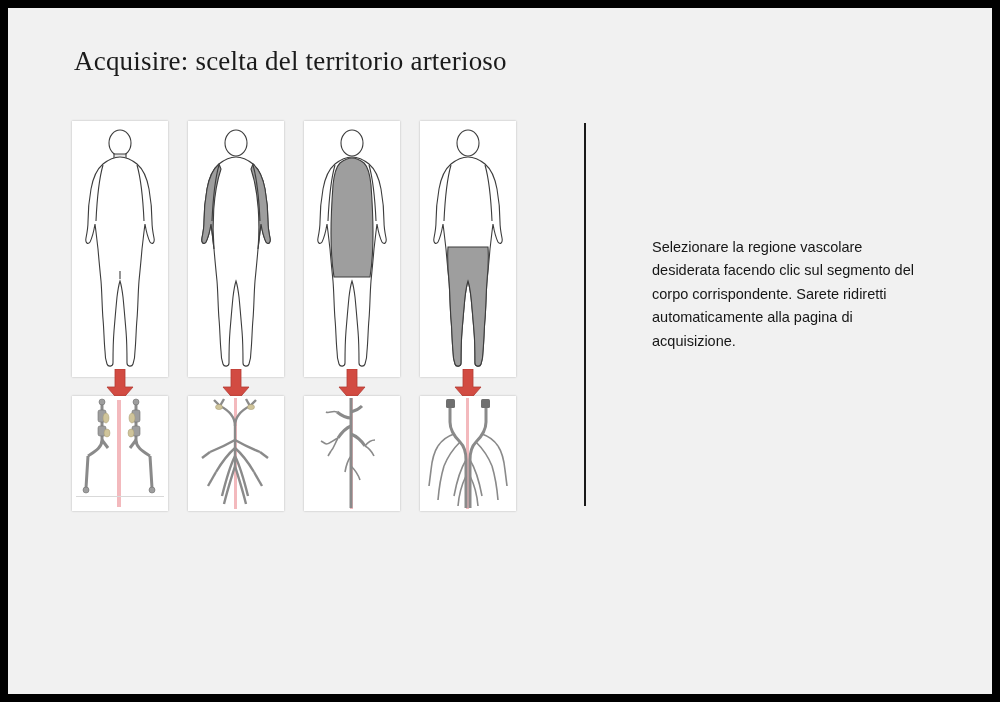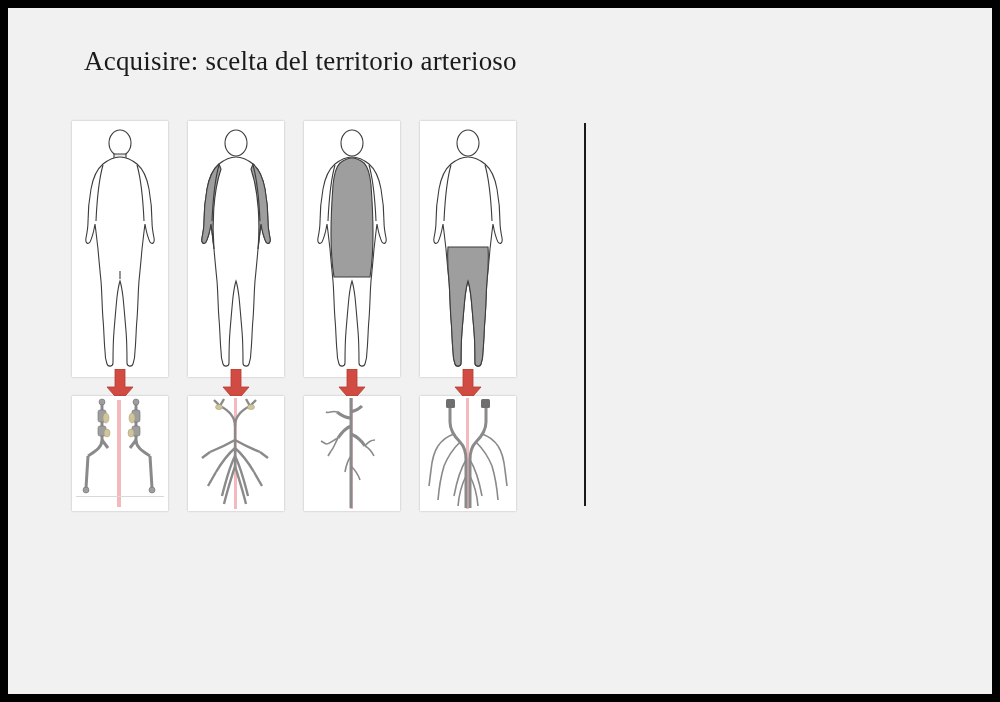--- a/index.html
+++ b/index.html
@@ -16,21 +16,21 @@
   .slide {
     position: absolute;
     left: 8px;
     top: 8px;
     width: 984px;
     height: 686px;
     background: #f1f1f1;
   }
   .title {
     position: absolute;
-    left: 76px;
+    left: 66px;
     top: 38px;
     font-size: 27px;
     color: #1a1a1a;
     font-family: "Liberation Serif", serif;
     letter-spacing: 0.2px;
     white-space: nowrap;
   }
   
   .panels {
     position: absolute;
@@ -452,14 +452,15 @@
             <rect x="61" y="3" width="9" height="9" rx="1.5"></rect>
           </g>
         </svg>
       </div>
     </div>
 
   </div>
 
   <div class="divider"></div>
 
+  <div class="note">Selezionare la regione vascolare desiderata facendo clic sul segmento del corpo corrispondente. Sarete ridiretti automaticamente alla pagina di acquisizione.</div>
 
 </div>
 
 </body></html>

